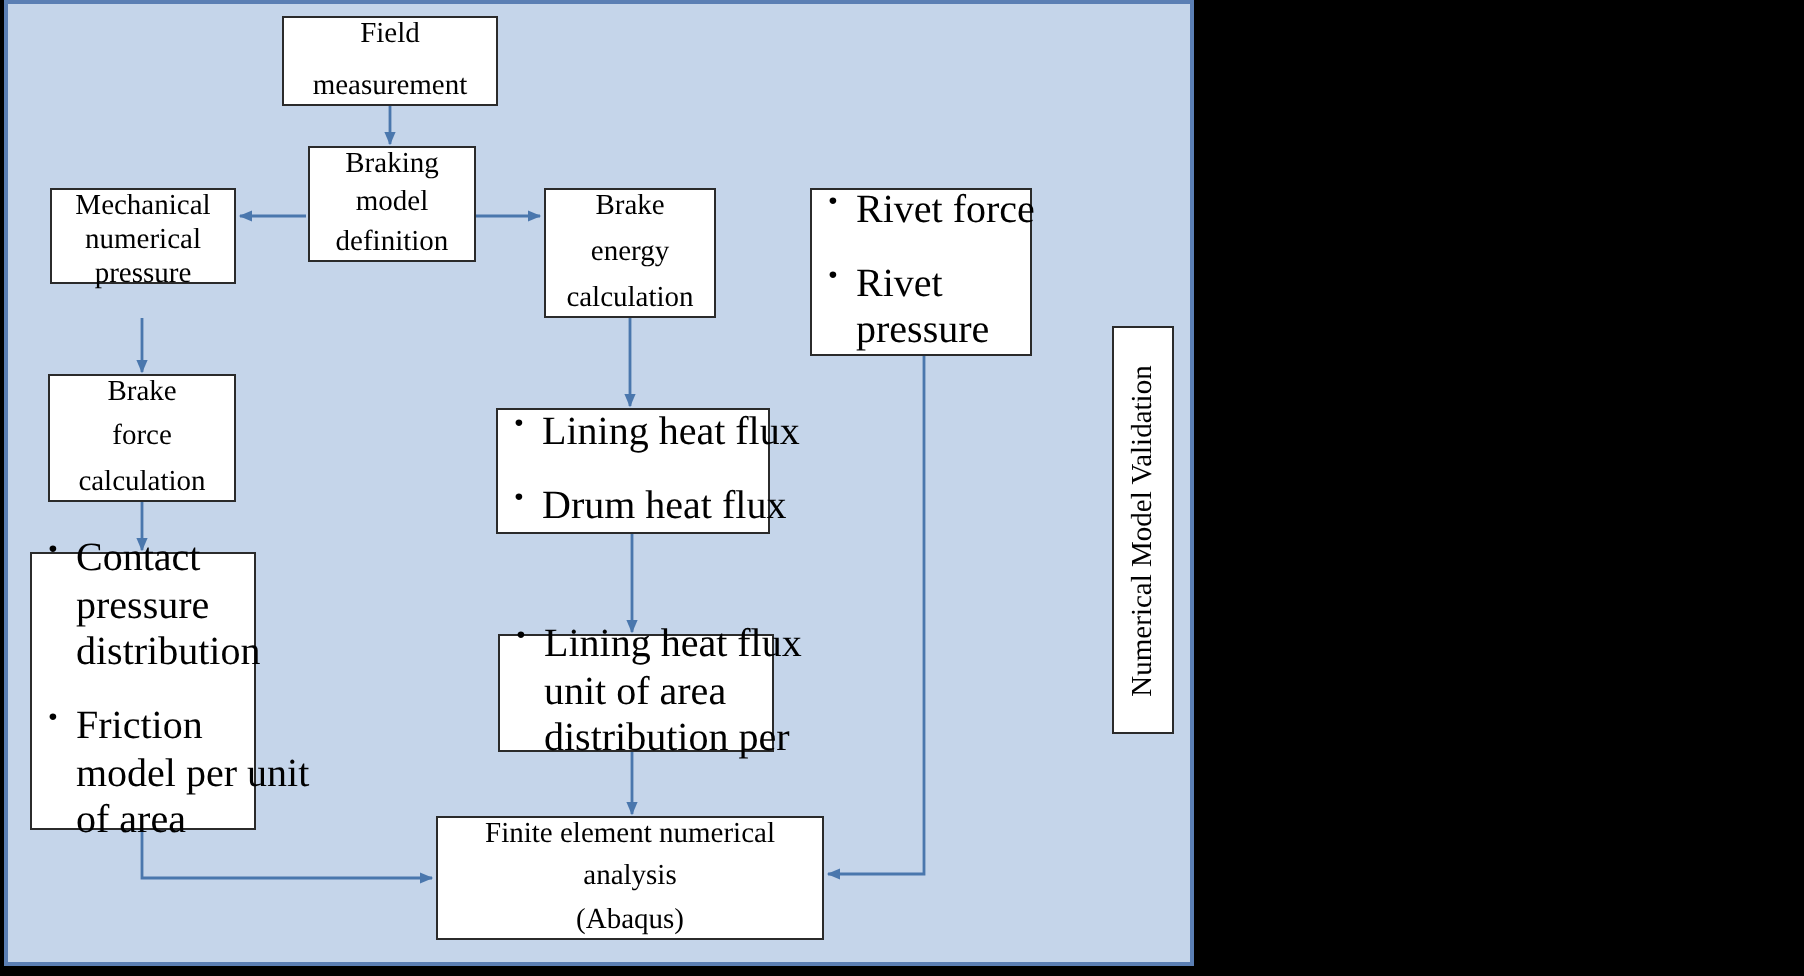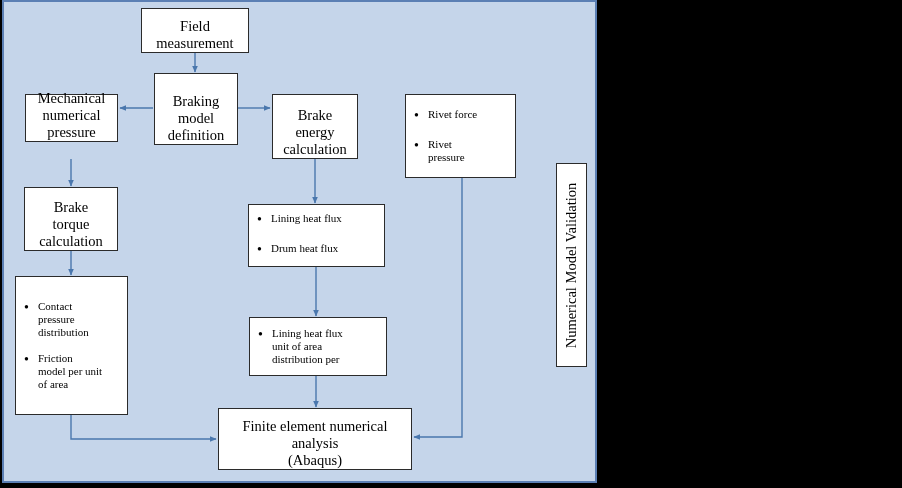--- a/index.html
+++ b/index.html
@@ -39,21 +39,21 @@
     pointer-events: none;
   }
   .node {
     position: absolute;
     background: #ffffff;
     border: 1.6px solid #2b2b2b;
     box-sizing: border-box;
     display: flex;
     flex-direction: column;
     align-items: center;
-    justify-content: flex-end;
+    justify-content: space-between;
     color: #000000;
     font-size: 14.5px;
     line-height: 1.18;
     text-align: center;
   }
   .node .ln { display: block; white-space: nowrap; }
 
   
   .node.bullets {
     align-items: flex-start;
@@ -68,21 +68,21 @@
   }
   .bullet-row + .bullet-row { margin-top: 13px; }
   .bullet-dot {
     flex: 0 0 auto;
     width: 14px;
     font-size: 14px;
     line-height: 1.18;
   }
   .bullet-txt {
     flex: 1 1 auto;
-    font-size: 11px;
+    font-size: 20px;
     line-height: 1.18;
   }
   .bullet-txt .ln { white-space: nowrap; }
 
   
   #vlabel {
     position: absolute;
     left: 556px;
     top: 163px;
     width: 31px;
@@ -137,21 +137,21 @@
 
       <path d="M462,178 L462,437 L414,437"></path>
     </g>
   </svg>
 
   <div class="node" style="left:141px; top:8px; width:108px; height:45px;">
     <span class="ln">Field</span>
     <span class="ln">measurement</span>
   </div>
 
-  <div class="node" style="left:154px; top:73px; width:84px; height:72px;">
+  <div class="node" style="left:154px; top:73px; width:84px; height:58px;">
     <span class="ln">Braking</span>
     <span class="ln">model</span>
     <span class="ln">definition</span>
   </div>
 
   <div class="node" style="left:25px; top:94px; width:93px; height:48px;">
     <span class="ln">Mechanical</span>
     <span class="ln">numerical</span>
     <span class="ln">pressure</span>
   </div>
@@ -173,21 +173,21 @@
       <span class="bullet-dot">•</span>
       <span class="bullet-txt">
         <span class="ln">Rivet</span>
         <span class="ln">pressure</span>
       </span>
     </div>
   </div>
 
   <div class="node" style="left:24px; top:187px; width:94px; height:64px;">
     <span class="ln">Brake</span>
-    <span class="ln">torque</span>
+    <span class="ln">force</span>
     <span class="ln">calculation</span>
   </div>
 
   <div class="node bullets" style="left:248px; top:204px; width:137px; height:63px;">
     <div class="bullet-row">
       <span class="bullet-dot">•</span>
       <span class="bullet-txt">
         <span class="ln">Lining heat flux</span>
       </span>
     </div>

